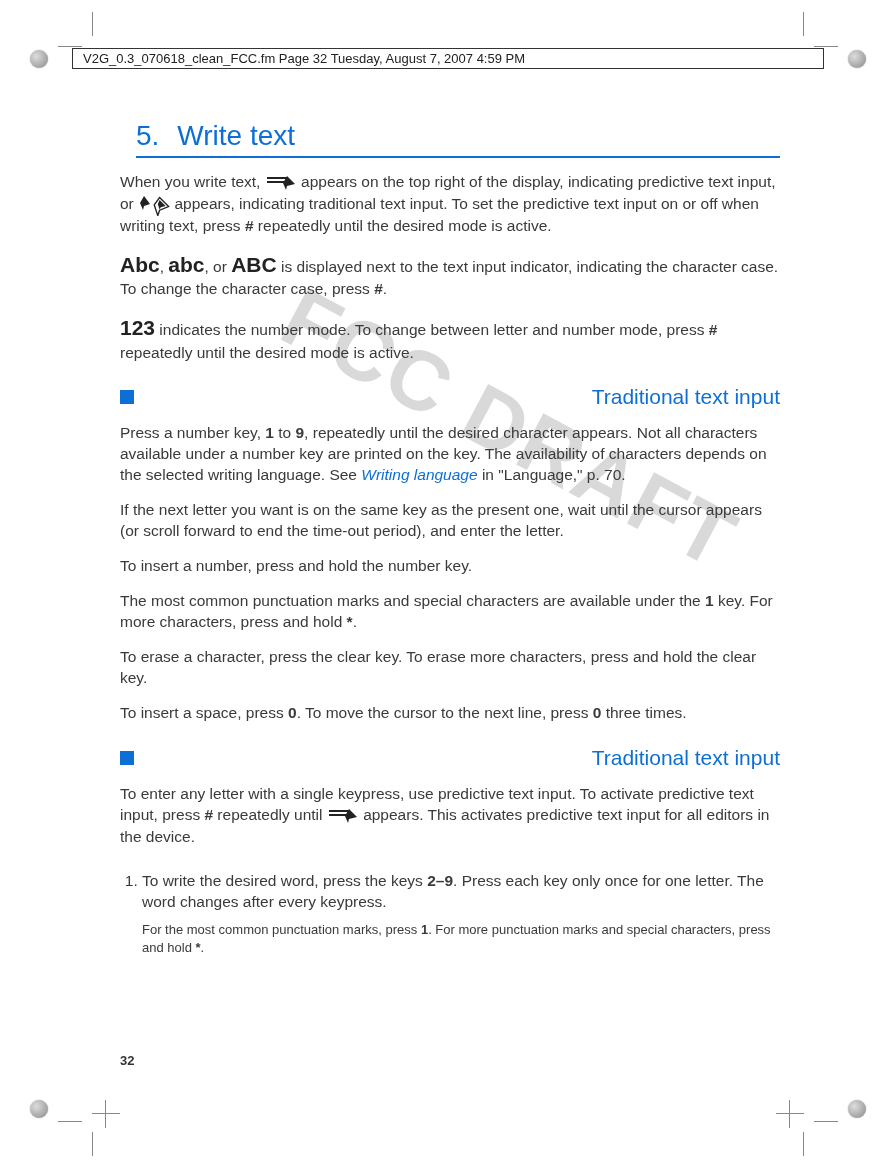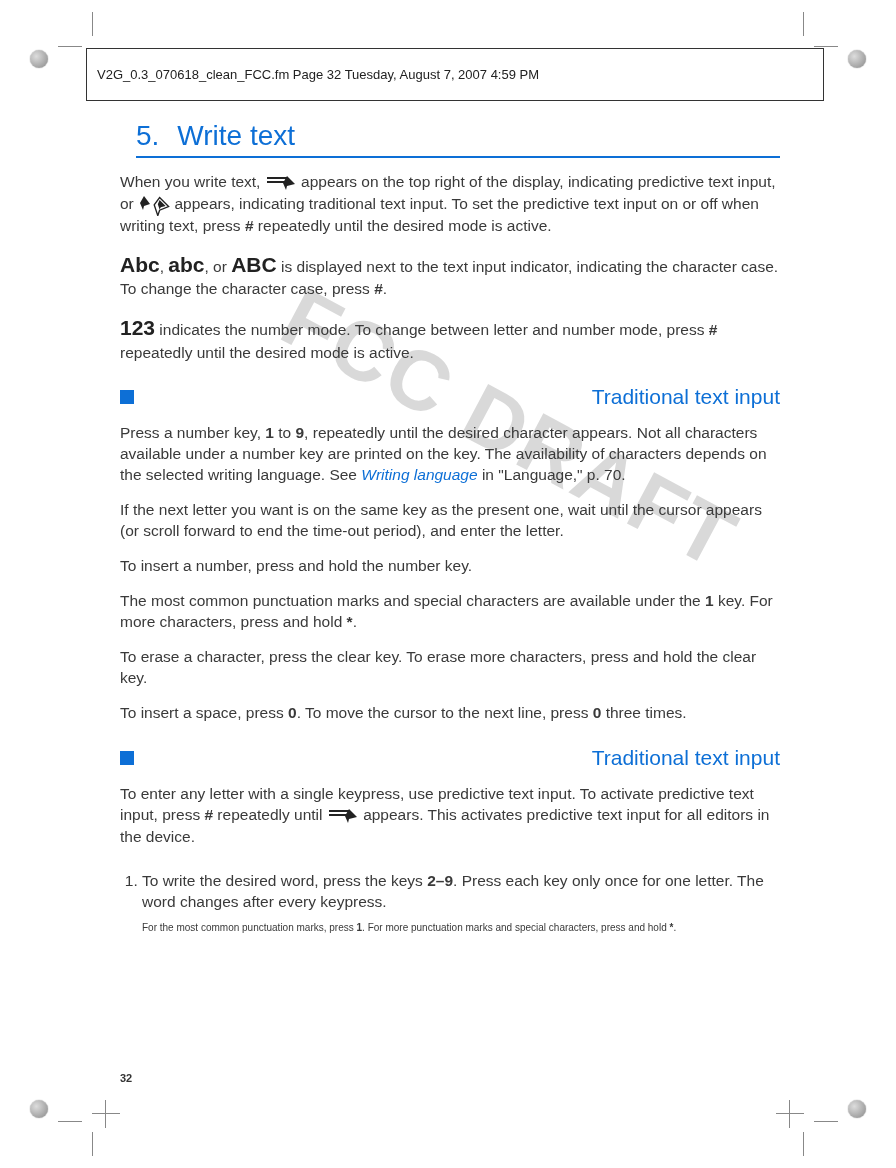--- a/index.html
+++ b/index.html
@@ -65,25 +65,24 @@
     background: #888;
   }
   .mid-left { position: absolute; left: 92px; bottom: 40px; }
   .mid-right { position: absolute; right: 92px; bottom: 40px; }
   .header-box {
     position: absolute;
     top: 48px;
     left: 72px;
     right: 72px;
     border: 1px solid #333;
-    padding: 18px 10px;
+    padding: 2px 10px;
     font-size: 13px;
     color: #222;
     box-sizing: border-box;
-    margin-left: 14px;
   }
   .page {
     position: absolute;
     top: 120px;
     left: 120px;
     width: 660px;
   }
   h1 {
     color: #0d6fd6;
     font-weight: normal;
@@ -131,23 +130,23 @@
   }
   .predictive-icon {
     display: inline-block;
     vertical-align: middle;
     width: 32px;
     height: 22px;
   }
   .predictive-icon svg { display: block; }
   .page-num {
     position: absolute;
-    bottom: 84px;
+    bottom: 100px;
     left: 120px;
-    font-size: 11px;
+    font-size: 13px;
     font-weight: bold;
     color: #333;
   }
   .watermark {
     position: absolute;
     top: 380px;
     left: 260px;
     font-size: 84px;
     font-weight: bold;
     color: rgba(120,120,120,0.28);
@@ -161,21 +160,21 @@
     margin: 24px 0;
   }
   ol.numlist li {
     font-size: 15.5px;
     line-height: 1.35;
     color: #3a3a3a;
     margin-bottom: 8px;
   }
   .sublist-para {
     margin-top: 8px;
-    font-size: 10px;
+    font-size: 13px;
     line-height: 1.35;
     color: #3a3a3a;
   }
 </style>
 </head>
 <body>
 
 <div class="circle-marker c-tl"></div>
 <div class="circle-marker c-tr"></div>
 <div class="circle-marker c-bl"></div>

